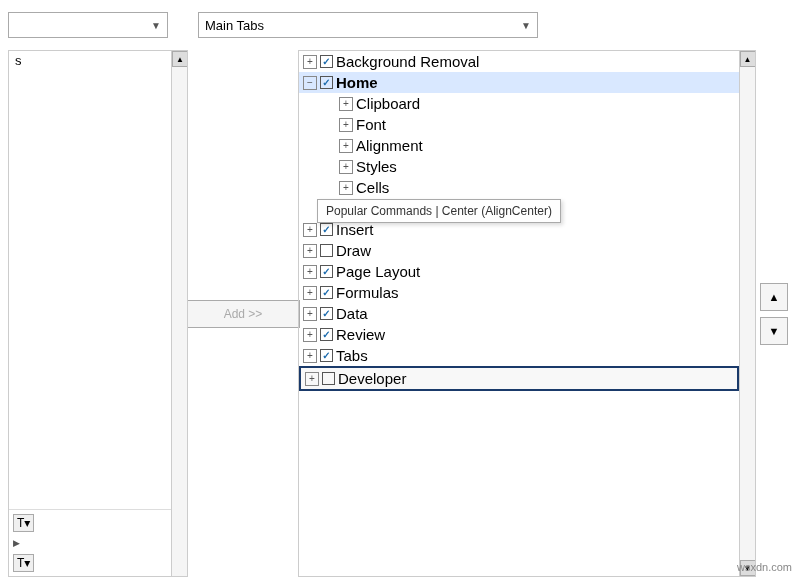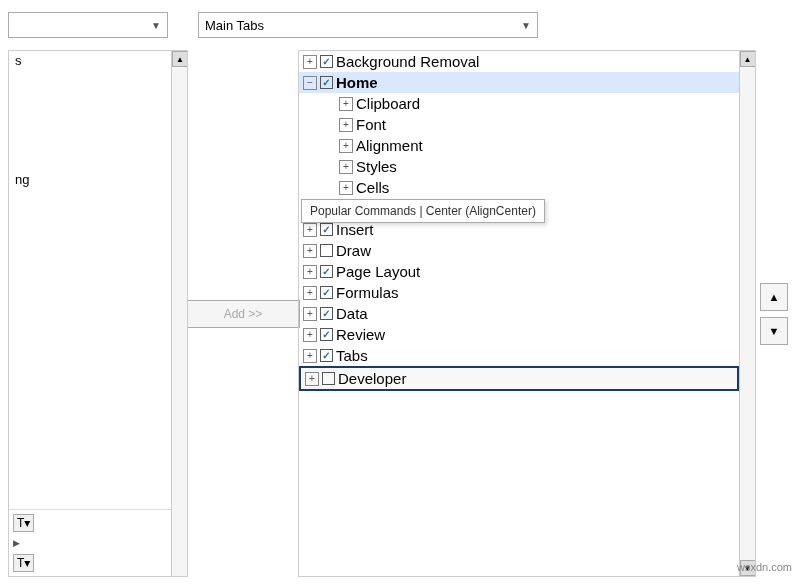--- a/index.html
+++ b/index.html
@@ -271,20 +271,21 @@
     .tooltip {
       position: absolute;
       background: #fefefe;
       border: 1px solid #aaa;
       padding: 4px 8px;
       font-size: 12px;
       color: #333;
       z-index: 100;
       white-space: nowrap;
       box-shadow: 2px 2px 4px rgba(0,0,0,0.15);
+      margin-left: 16px;
     }
 
     
     .tree-item.developer-highlighted {
       border: 2px solid #1a3a6a;
       background: #f8f8f8;
     }
 
     .wsxdn-watermark {
       position: absolute;
@@ -360,23 +361,20 @@
 
       <div class="left-panel-scrollbar">
         <div class="scroll-arrow-btn">▲</div>
         <div class="scroll-track"></div>
       </div>
 
       <div class="left-panel-scroll" style="padding-right:16px;">
         <div class="left-panel-item">
           <span>s</span>
         </div>
-        <div class="left-panel-item" style="margin-top:100px;">
-          <span>ng</span>
-        </div>
       </div>
 
       <div class="left-bottom-icons">
         <div class="nav-icon-row">
           <span style="font-size:12px; border:1px solid #aaa; padding:1px 3px; background:#f0f0f0;">T▾</span>
         </div>
         <div class="nav-icon-row" style="margin-top:4px;">
           <span class="small-arrow">▶</span>
         </div>
         <div class="nav-icon-row" style="margin-top:4px;">

